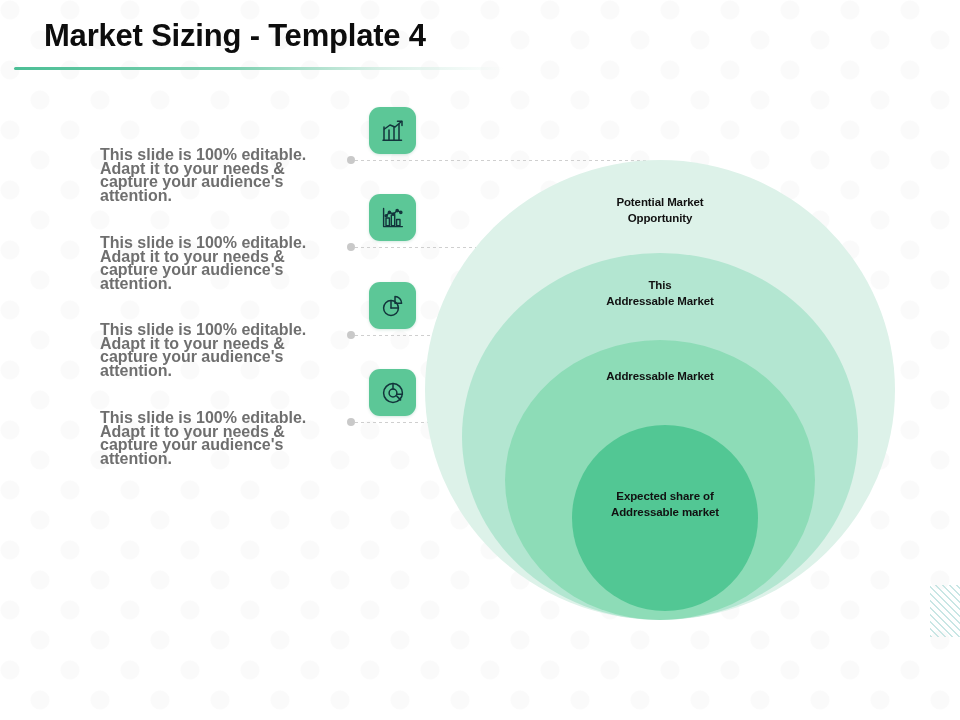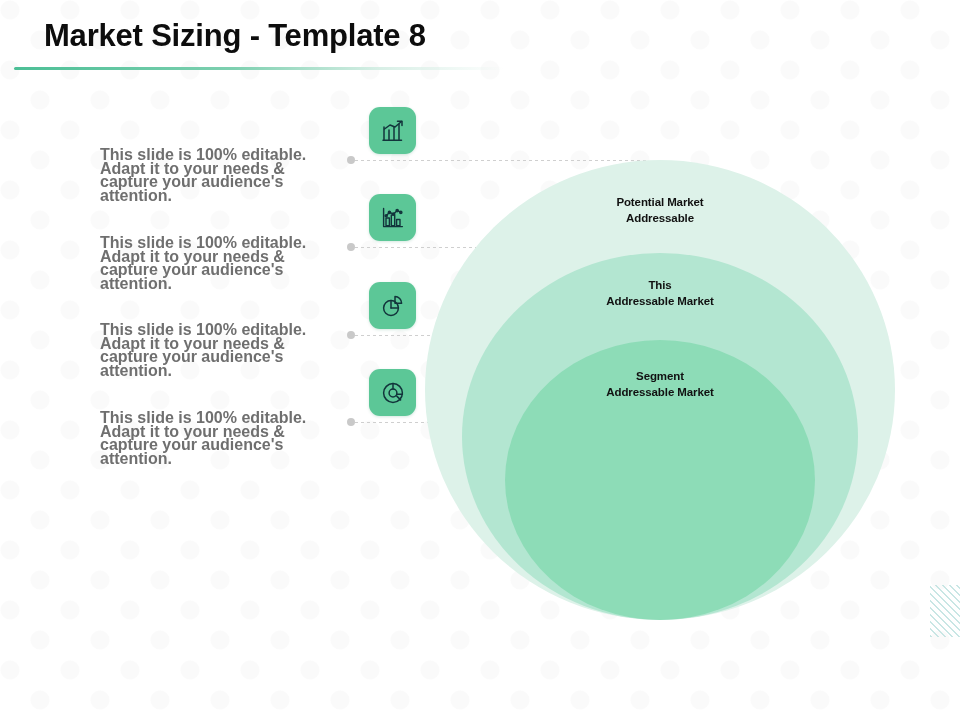--- a/index.html
+++ b/index.html
@@ -129,21 +129,21 @@
     background-image:repeating-linear-gradient(45deg,#bfe2e0 0 1.5px, rgba(255,255,255,0) 1.5px 5px);
     opacity:.85;
   }
 </style>
 </head>
 <body>
 
 <div id="bg-pattern"></div>
 
 <div id="title-block">
-  <div id="page-title">Market Sizing - Template 8</div>
+  <div id="page-title">Market Sizing - Template 4</div>
 </div>
 <div id="title-rule"></div>
 
 <div class="note" id="note-0">This slide is 100% editable. Adapt it to your needs &amp; capture your audience's attention.</div>
 <div class="note" id="note-1">This slide is 100% editable. Adapt it to your needs &amp; capture your audience's attention.</div>
 <div class="note" id="note-2">This slide is 100% editable. Adapt it to your needs &amp; capture your audience's attention.</div>
 <div class="note" id="note-3">This slide is 100% editable. Adapt it to your needs &amp; capture your audience's attention.</div>
 
 <div class="connector" id="conn-0">
   <span class="dot"></span>
@@ -214,34 +214,39 @@
       <path d="M16.9 14.3 L22.4 14.3"></path>
     </svg>
   </span>
 </div>
 
 <div id="circles">
 
   <div class="ring" id="ring-0">
     <div class="ring-label" id="label-0">
       <div>Potential Market</div>
-      <div>Addressable</div>
+      <div>Opportunity</div>
     </div>
   </div>
 
   <div class="ring" id="ring-1">
     <div class="ring-label" id="label-1">
       <div>This</div>
       <div>Addressable Market</div>
     </div>
   </div>
 
   <div class="ring" id="ring-2">
     <div class="ring-label" id="label-2">
-      <div>Segment</div>
       <div>Addressable Market</div>
     </div>
   </div>
 
+  <div class="ring" id="ring-3">
+    <div class="ring-label" id="label-3">
+      <div>Expected share of</div>
+      <div>Addressable market</div>
+    </div>
+  </div>
 
 </div>
 
 <div id="deco-stripes"></div>
 
 </body></html>

